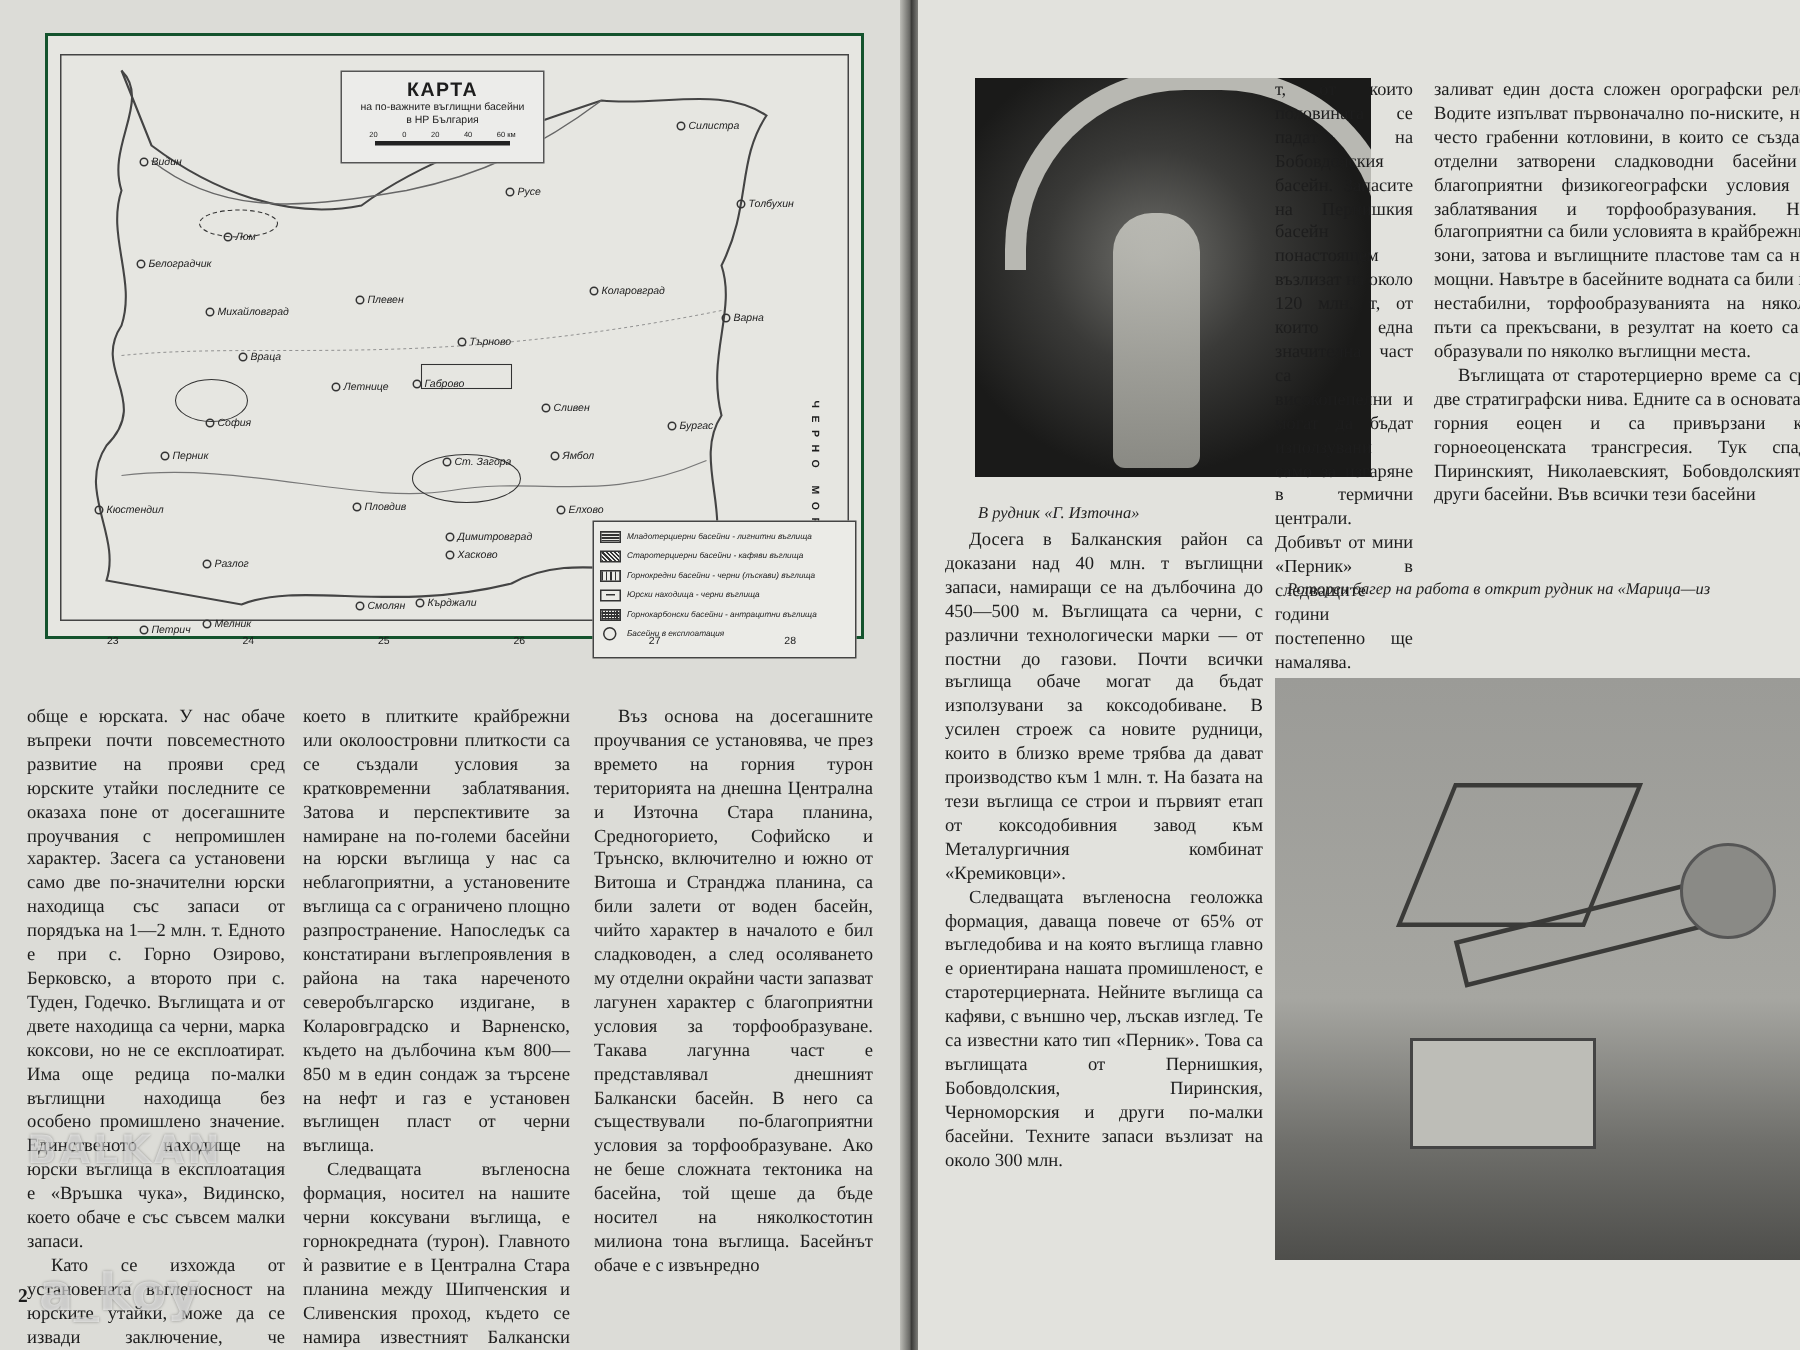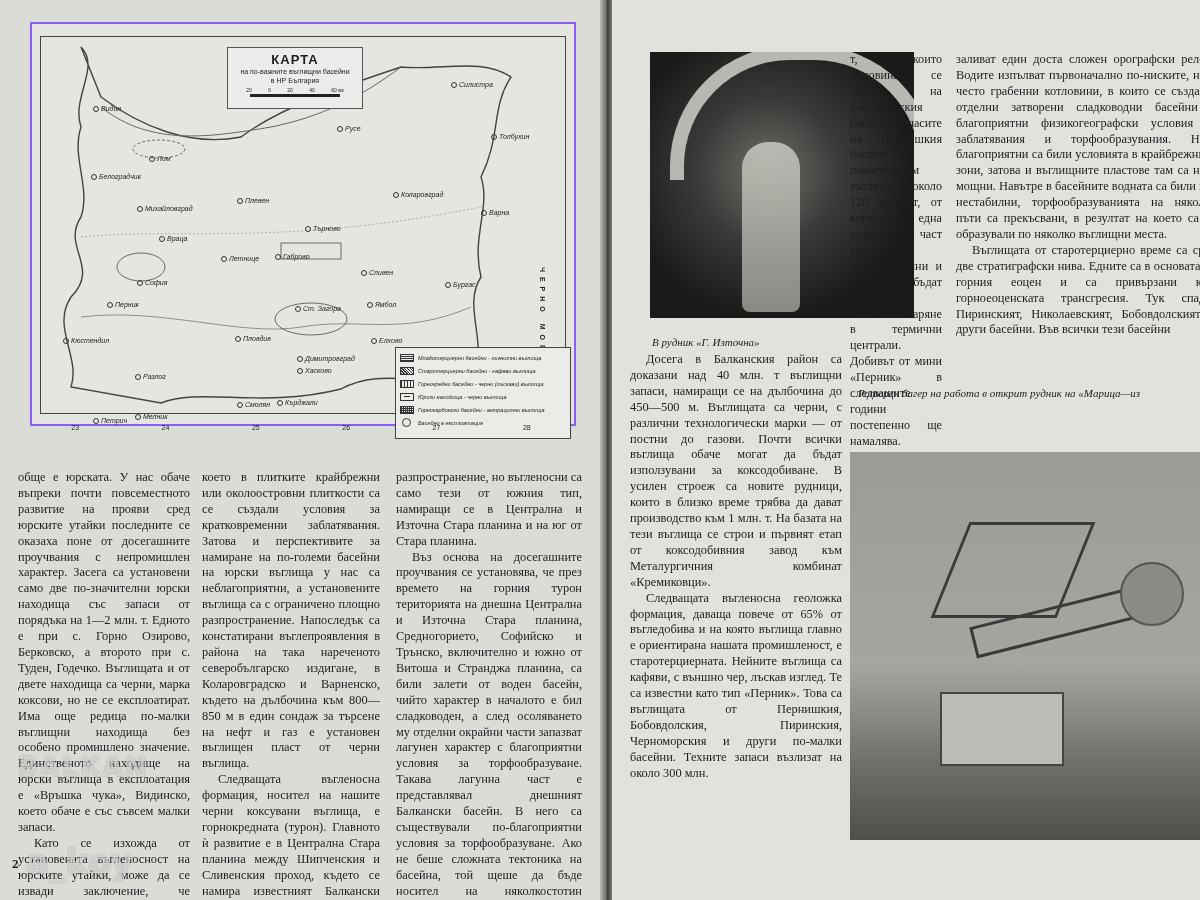--- a/index.html
+++ b/index.html
@@ -5,21 +5,21 @@
   html, body { margin:0; padding:0; }
   body { width:1200px; height:900px; background:#2a2a2a; position:relative; overflow:hidden;
          font-family:"Liberation Serif", serif; color:#1d1d1d; }
   .page { position:absolute; top:0; height:900px; overflow:hidden; }
   .page-left { left:0; width:604px; background:#dcdcd7; }
   .page-right { left:612px; width:588px; background:#e2e2dd; }
   .gutter { position:absolute; left:600px; top:0; width:14px; height:900px;
             background:linear-gradient(90deg,#bdbdb7,#6a6a66 45%,#3a3a38 55%,#9d9d98); }
   
   .map-frame { position:absolute; left:30px; top:22px; width:542px; height:400px;
-               border:2px solid #8b5cf6; background:#e6e6e1; }
+               border:2px solid #14532d; background:#e6e6e1; }
   .map-inner { position:absolute; left:8px; top:12px; right:8px; bottom:10px; border:1px solid #444; }
   .map-svg { position:absolute; left:0; top:0; width:100%; height:100%; }
   .map-title-box { position:absolute; left:186px; top:10px; width:134px; height:60px;
                    border:1px solid #555; background:#ececea; text-align:center;
                    font-family:"Liberation Sans", sans-serif; }
   .map-title { font-weight:bold; font-size:13px; letter-spacing:1px; margin-top:4px; }
   .map-subtitle { font-size:7px; line-height:9px; }
   .scale-row { font-size:5px; display:flex; justify-content:space-around; margin:2px 10px 0; }
   .scale-bar { height:3px; margin:1px 22px; background:#222; }
   .city { position:absolute; font-family:"Liberation Sans", sans-serif; font-style:italic;
@@ -179,21 +179,20 @@
 
   <div class="col lcol1">
     <p>обще е юрската. У нас обаче въпреки почти повсеместното развитие на прояви сред юрските утайки последните се оказаха поне от досегашните проучвания с непромишлен характер. Засега са установени само две по-значителни юрски находища със запаси от порядъка на 1—2 млн. т. Едното е при с. Горно Озирово, Берковско, а второто при с. Туден, Годечко. Въглищата и от двете находища са черни, марка коксови, но не се експлоатират. Има още редица по-малки въглищни находища без особено промишлено значение. Единственото находище на юрски въглища в експлоатация е «Връшка чука», Видинско, което обаче е със съвсем малки запаси.</p>
     <p class="indent">Като се изхожда от установената въгленосност на юрските утайки, може да се извади заключение, че въглеобразуването е свързано с трансгресиите през юрско време, при</p>
   </div>
   <div class="col lcol2">
     <p>което в плитките крайбрежни или околоостровни плиткости са се създали условия за кратковременни заблатявания. Затова и перспективите за намиране на по-големи басейни на юрски въглища у нас са неблагоприятни, а установените въглища са с ограничено площно разпространение. Напоследък са констатирани въглепроявления в района на така нареченото северобългарско издигане, в Коларовградско и Варненско, където на дълбочина към 800—850 м в един сондаж за търсене на нефт и газ е установен въглищен пласт от черни въглища.</p>
     <p class="indent">Следващата въгленосна формация, носител на нашите черни коксувани въглища, е горнокредната (турон). Главното ѝ развитие е в Централна Стара планина между Шипченския и Сливенския проход, където се намира известният Балкански въглищен басейн. Туронските отложения имат значително</p>
   </div>
   <div class="col lcol3">
-    <p>разпространение, но въгленосни са само тези от южния тип, намиращи се в Централна и Източна Стара планина и на юг от Стара планина.</p>
     <p class="indent">Въз основа на досегашните проучвания се установява, че през времето на горния турон територията на днешна Централна и Източна Стара планина, Средногорието, Софийско и Трънско, включително и южно от Витоша и Странджа планина, са били залети от воден басейн, чийто характер в началото е бил сладководен, а след осоляването му отделни окрайни части запазват лагунен характер с благоприятни условия за торфообразуване. Такава лагунна част е представлявал днешният Балкански басейн. В него са съществували по-благоприятни условия за торфообразуване. Ако не беше сложната тектоника на басейна, той щеше да бъде носител на няколкостотин милиона тона въглища. Басейнът обаче е с извънредно</p>
   </div>
 
   <div class="page-number">2</div>
   <div class="watermark wm1">BALKAN</div>
   <div class="watermark wm2">a_koy</div>
 </div>
 
 <div class="gutter"></div>
 

